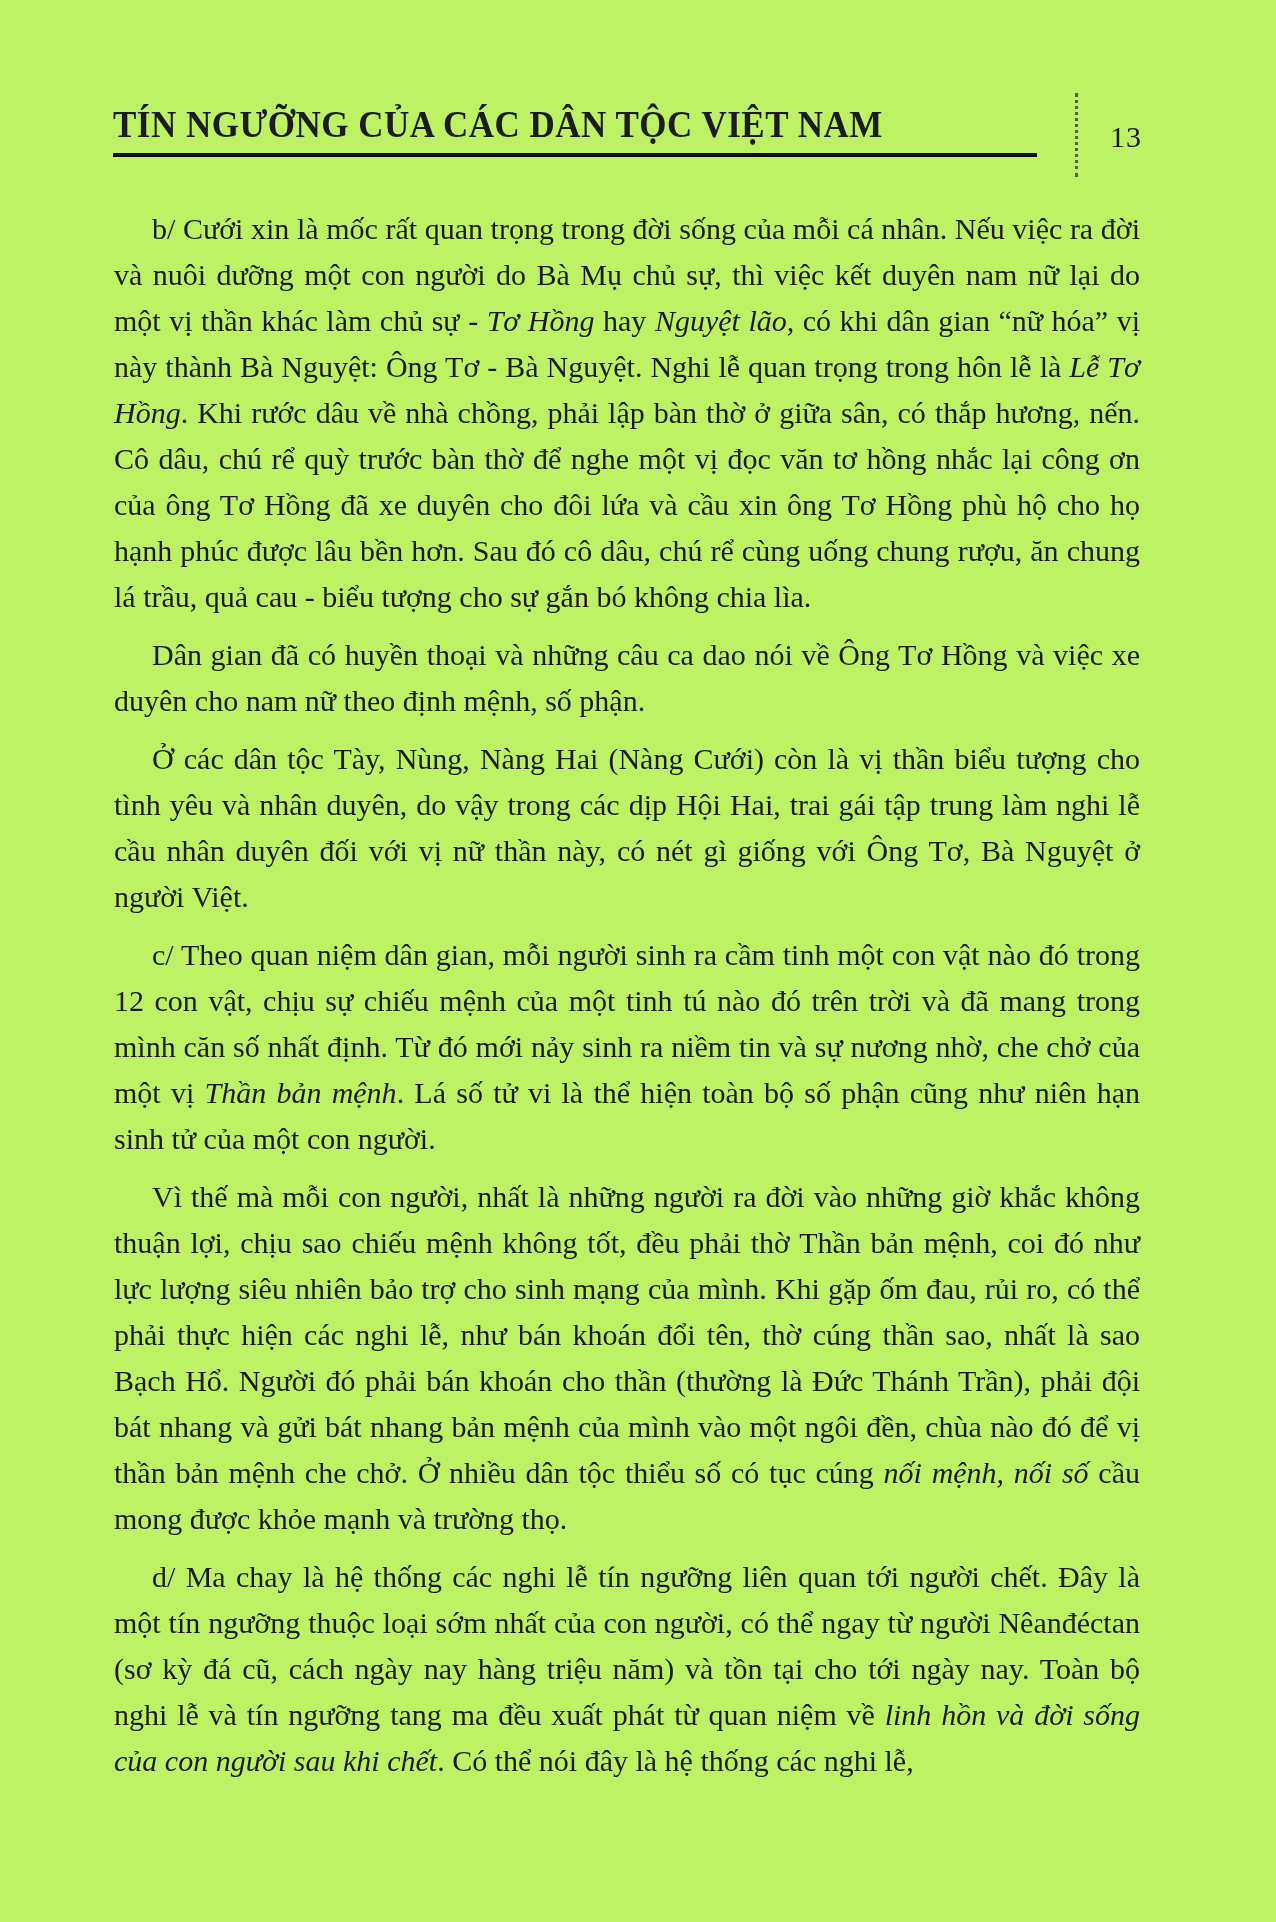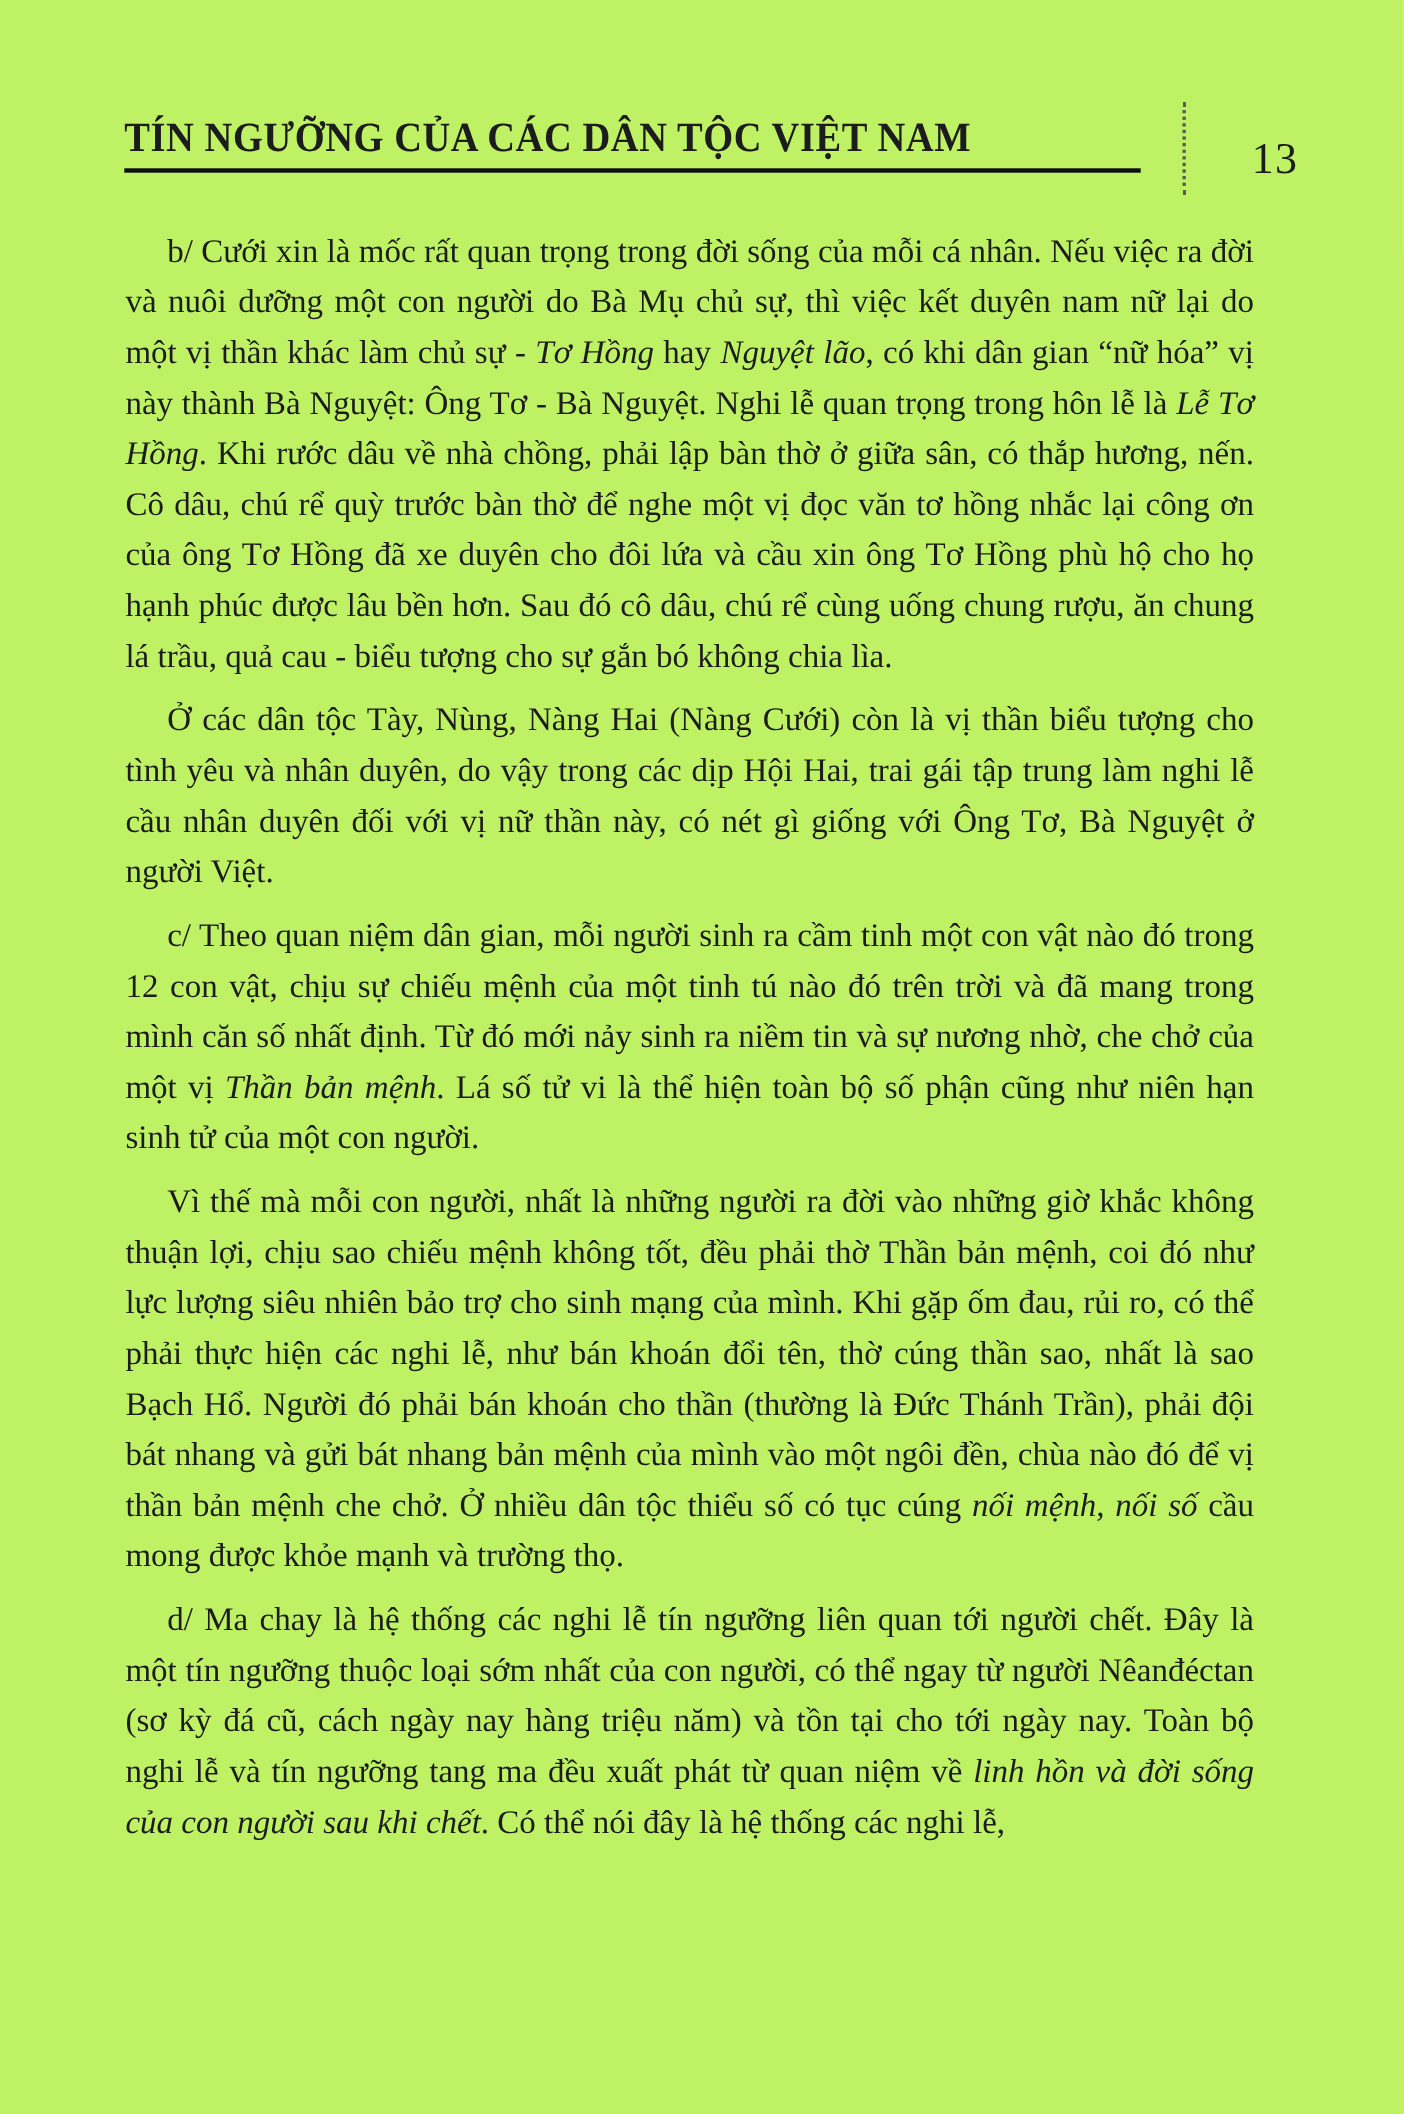--- a/index.html
+++ b/index.html
@@ -41,23 +41,22 @@
     left: 1075px;
     top: 93px;
     height: 84px;
     width: 0;
     border-left: 3px dotted #5a5a5a;
   }
   .page-number {
     position: absolute;
     left: 1110px;
     top: 120px;
-    font-size: 40px;
+    font-size: 30px;
     letter-spacing: 1px;
-    margin-left: 28px;
   }
   .page-body {
     position: absolute;
     left: 114px;
     top: 206px;
     width: 1026px;
     font-size: 30px;
     line-height: 46px;
     text-align: justify;
   }
@@ -73,18 +72,19 @@
 <body>
 
 <div class="page">
   <div class="running-title">TÍN NGƯỠNG CỦA CÁC DÂN TỘC VIỆT NAM</div>
   <div class="header-rule"></div>
   <div class="header-divider"></div>
   <div class="page-number">13</div>
 
   <div class="page-body">
       <p><span>b/ Cưới xin là mốc rất quan trọng trong đời sống của mỗi cá nhân. Nếu việc ra đời và nuôi dưỡng một con người do Bà Mụ chủ sự, thì việc kết duyên nam nữ lại do một vị thần khác làm chủ sự - </span><span class="ital">Tơ Hồng</span><span> hay </span><span class="ital">Nguyệt lão</span><span>, có khi dân gian “nữ hóa” vị này thành Bà Nguyệt: Ông Tơ - Bà Nguyệt. Nghi lễ quan trọng trong hôn lễ là </span><span class="ital">Lễ Tơ Hồng</span><span>. Khi rước dâu về nhà chồng, phải lập bàn thờ ở giữa sân, có thắp hương, nến. Cô dâu, chú rể quỳ trước bàn thờ để nghe một vị đọc văn tơ hồng nhắc lại công ơn của ông Tơ Hồng đã xe duyên cho đôi lứa và cầu xin ông Tơ Hồng phù hộ cho họ hạnh phúc được lâu bền hơn. Sau đó cô dâu, chú rể cùng uống chung rượu, ăn chung lá trầu, quả cau - biểu tượng cho sự gắn bó không chia lìa.</span></p>
+      <p><span>Dân gian đã có huyền thoại và những câu ca dao nói về Ông Tơ Hồng và việc xe duyên cho nam nữ theo định mệnh, số phận.</span></p>
       <p><span>Ở các dân tộc Tày, Nùng, Nàng Hai (Nàng Cưới) còn là vị thần biểu tượng cho tình yêu và nhân duyên, do vậy trong các dịp Hội Hai, trai gái tập trung làm nghi lễ cầu nhân duyên đối với vị nữ thần này, có nét gì giống với Ông Tơ, Bà Nguyệt ở người Việt.</span></p>
       <p><span>c/ Theo quan niệm dân gian, mỗi người sinh ra cầm tinh một con vật nào đó trong 12 con vật, chịu sự chiếu mệnh của một tinh tú nào đó trên trời và đã mang trong mình căn số nhất định. Từ đó mới nảy sinh ra niềm tin và sự nương nhờ, che chở của một vị </span><span class="ital">Thần bản mệnh</span><span>. Lá số tử vi là thể hiện toàn bộ số phận cũng như niên hạn sinh tử của một con người.</span></p>
       <p><span>Vì thế mà mỗi con người, nhất là những người ra đời vào những giờ khắc không thuận lợi, chịu sao chiếu mệnh không tốt, đều phải thờ Thần bản mệnh, coi đó như lực lượng siêu nhiên bảo trợ cho sinh mạng của mình. Khi gặp ốm đau, rủi ro, có thể phải thực hiện các nghi lễ, như bán khoán đổi tên, thờ cúng thần sao, nhất là sao Bạch Hổ. Người đó phải bán khoán cho thần (thường là Đức Thánh Trần), phải đội bát nhang và gửi bát nhang bản mệnh của mình vào một ngôi đền, chùa nào đó để vị thần bản mệnh che chở. Ở nhiều dân tộc thiểu số có tục cúng </span><span class="ital">nối mệnh, nối số</span><span> cầu mong được khỏe mạnh và trường thọ.</span></p>
       <p><span>d/ Ma chay là hệ thống các nghi lễ tín ngưỡng liên quan tới người chết. Đây là một tín ngưỡng thuộc loại sớm nhất của con người, có thể ngay từ người Nêanđéctan (sơ kỳ đá cũ, cách ngày nay hàng triệu năm) và tồn tại cho tới ngày nay. Toàn bộ nghi lễ và tín ngưỡng tang ma đều xuất phát từ quan niệm về </span><span class="ital">linh hồn và đời sống của con người sau khi chết</span><span>. Có thể nói đây là hệ thống các nghi lễ,</span></p>
     </div>
 </div>
 
 </body></html>

